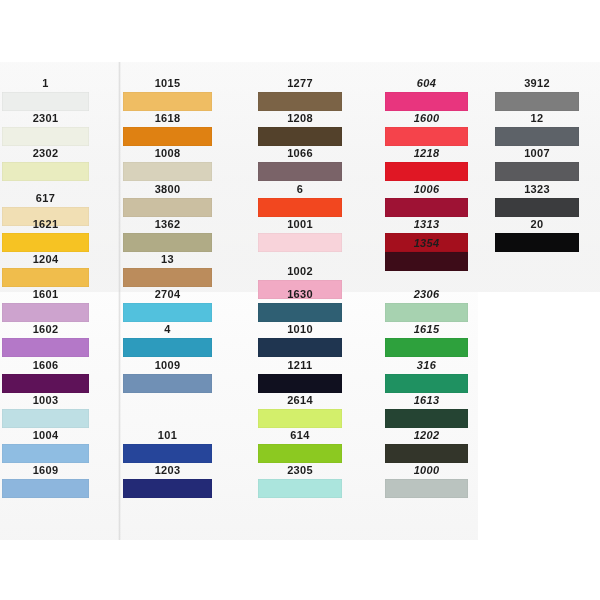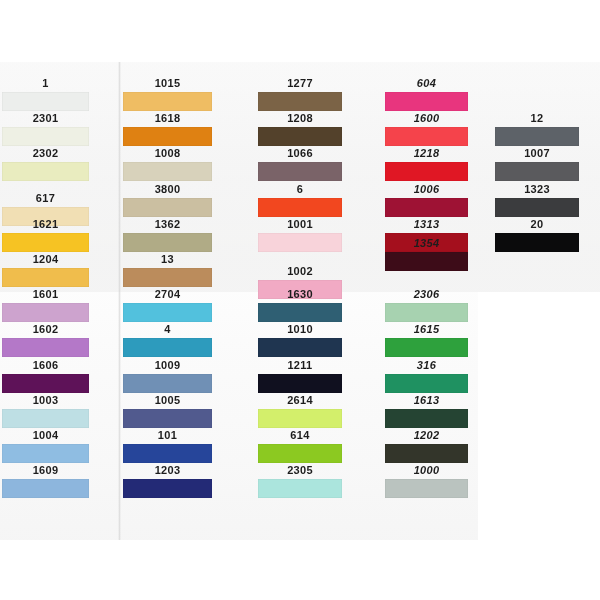--- a/index.html
+++ b/index.html
@@ -214,24 +214,20 @@
           <div class="swatch-chip" title="2704" style="background: rgb(82, 193, 221);"></div>
         </div>
         <div class="swatch-cell" style="top: 260.4px; width: 100%; height: 35px;">
           <div class="swatch-label">4</div>
           <div class="swatch-chip" title="4" style="background: rgb(45, 155, 189);"></div>
         </div>
         <div class="swatch-cell" style="top: 295.6px; width: 100%; height: 35px;">
           <div class="swatch-label">1009</div>
           <div class="swatch-chip" title="1009" style="background: rgb(112, 144, 181);"></div>
         </div>
-        <div class="swatch-cell" style="top: 330.8px; width: 100%; height: 35px;">
-          <div class="swatch-label">1005</div>
-          <div class="swatch-chip" title="1005" style="background: rgb(81, 90, 142);"></div>
-        </div>
         <div class="swatch-cell" style="top: 366px; width: 100%; height: 35px;">
           <div class="swatch-label">101</div>
           <div class="swatch-chip" title="101" style="background: rgb(38, 69, 154);"></div>
         </div>
         <div class="swatch-cell" style="top: 401.2px; width: 100%; height: 35px;">
           <div class="swatch-label">1203</div>
           <div class="swatch-chip" title="1203" style="background: rgb(35, 42, 118);"></div>
         </div>
       </div>
       <div class="swatch-column" style="left: 258px; width: 84px; height: 478px;">
@@ -328,20 +324,24 @@
         <div class="swatch-cell" style="top: 366px; width: 100%; height: 35px;">
           <div class="swatch-label">1202</div>
           <div class="swatch-chip" title="1202" style="background: rgb(51, 53, 42);"></div>
         </div>
         <div class="swatch-cell" style="top: 401.2px; width: 100%; height: 35px;">
           <div class="swatch-label">1000</div>
           <div class="swatch-chip" title="1000" style="background: rgb(186, 195, 191);"></div>
         </div>
       </div>
       <div class="swatch-column" style="left: 495px; width: 84px; height: 478px;">
+        <div class="swatch-cell" style="top: 14px; width: 100%; height: 35px;">
+          <div class="swatch-label">3912</div>
+          <div class="swatch-chip" title="3912" style="background: rgb(125, 125, 125);"></div>
+        </div>
         <div class="swatch-cell" style="top: 49.2px; width: 100%; height: 35px;">
           <div class="swatch-label">12</div>
           <div class="swatch-chip" title="12" style="background: rgb(93, 98, 104);"></div>
         </div>
         <div class="swatch-cell" style="top: 84.4px; width: 100%; height: 35px;">
           <div class="swatch-label">1007</div>
           <div class="swatch-chip" title="1007" style="background: rgb(90, 90, 93);"></div>
         </div>
         <div class="swatch-cell" style="top: 119.6px; width: 100%; height: 35px;">
           <div class="swatch-label">1323</div>

